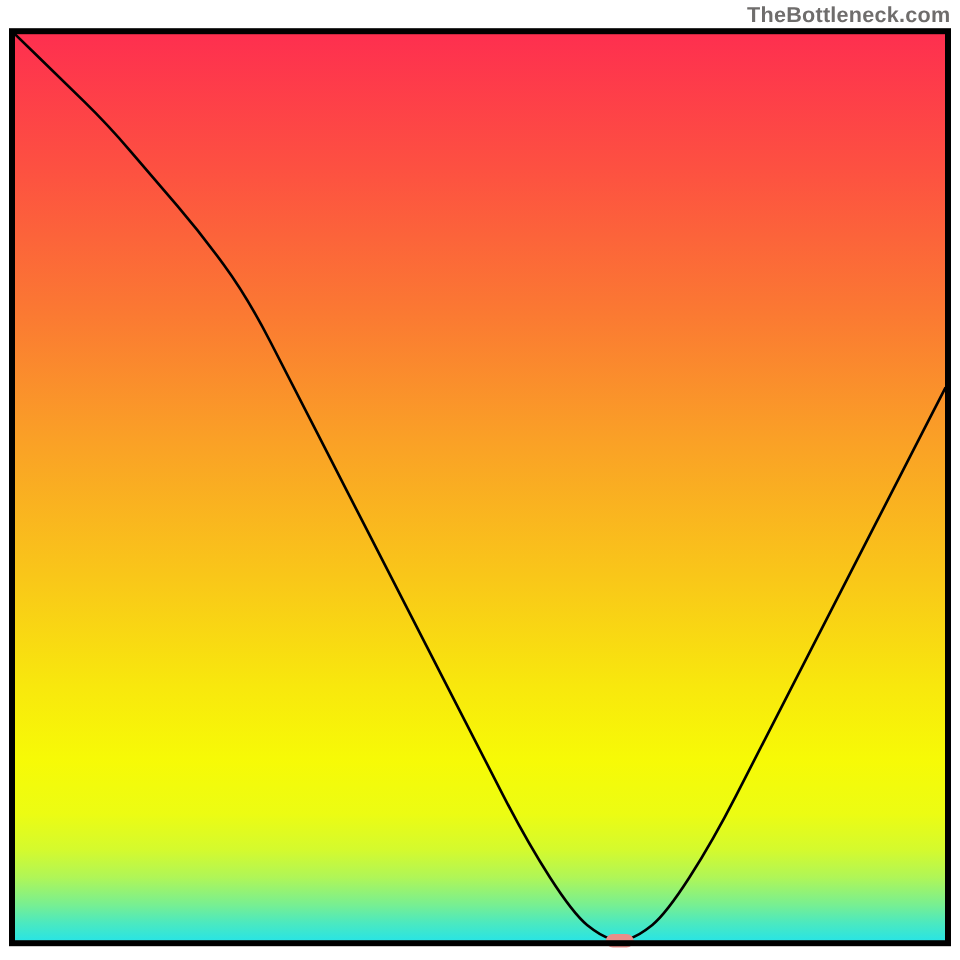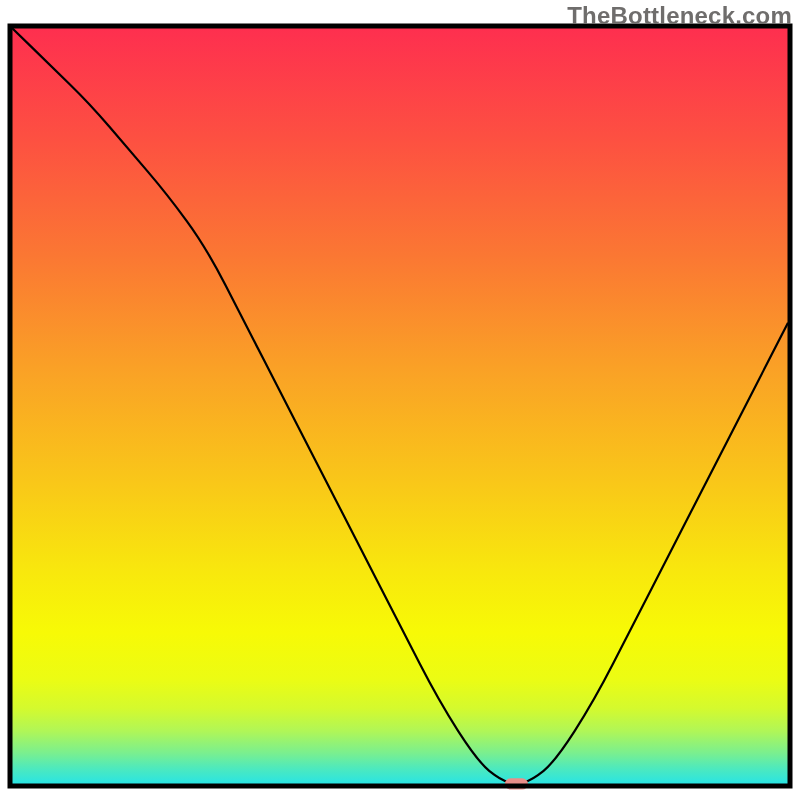--- a/index.html
+++ b/index.html
@@ -12,21 +12,21 @@
   }
   .chart-container {
     position: relative;
     width: 800px;
     height: 800px;
   }
   .watermark {
     position: absolute;
     top: 2px;
     right: 8px;
-    font-size: 24px;
+    font-size: 18px;
     font-weight: 600;
     color: #6f6d6c;
     letter-spacing: 0.2px;
     z-index: 10;
   }
   svg.plot {
     position: absolute;
     top: 0;
     left: 0;
     width: 800px;

